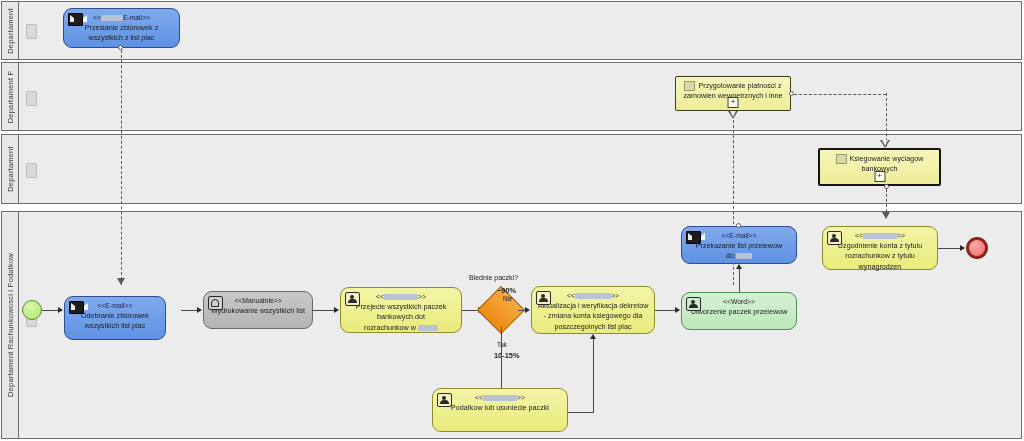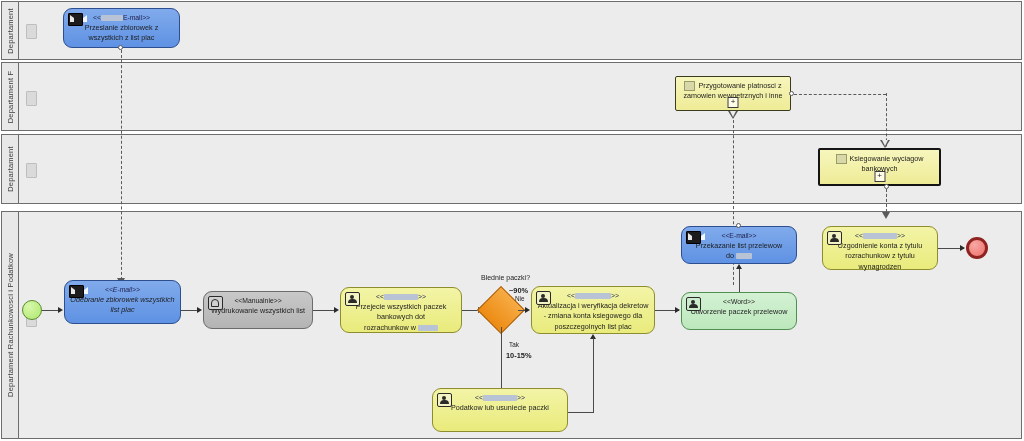--- a/index.html
+++ b/index.html
@@ -85,21 +85,21 @@
            border-left:3.4px solid transparent;border-right:3.4px solid transparent;}
   .tri-d-open{position:absolute;width:0;height:0;border-top:6px solid #ffffff;
               border-left:4px solid transparent;border-right:4px solid transparent;
               filter:drop-shadow(0 0 0 #444);}
   .tri-d-out{position:absolute;width:0;height:0;border-top:7px solid #5a5a5a;
              border-left:4.6px solid transparent;border-right:4.6px solid transparent;}
   .dot-o{position:absolute;width:5px;height:5px;border-radius:50%;
          background:#ffffff;border:1px solid #5a5a5a;box-sizing:border-box;}
 
   
-  .lbl{position:absolute;font-size:7px;color:#1c1c1c;white-space:nowrap;padding-left:12px;}
+  .lbl{position:absolute;font-size:7px;color:#1c1c1c;white-space:nowrap;}
   .lbl.b{font-weight:bold;font-size:7.4px;}
 </style>
 </head>
 <body>
 
 <div id="canvas">
 
   <div class="lane" style="left:1px;top:1px;width:1021px;height:59px;">
     <div class="lane-header">
       <div class="lane-title">Departament</div>
@@ -169,21 +169,21 @@
   <div class="dot-o" style="left:884px;top:184px;"></div>
 
   <div style="position:absolute;left:880px;top:140px;width:0;height:0;border-top:8px solid #5a5a5a;border-left:5px solid transparent;border-right:5px solid transparent;"></div>
   <div style="position:absolute;left:881.6px;top:140px;width:0;height:0;border-top:6.4px solid #ececec;border-left:3.8px solid transparent;border-right:3.8px solid transparent;"></div>
   <div class="dash-v" style="left:886px;top:189px;height:28px;"></div>
 
   <div class="ev ev-start" style="left:22px;top:300px;width:20px;height:20px;"></div>
   <div class="ln h" style="left:42px;top:310px;width:18px;"></div>
   <div class="arrow-r" style="left:58px;top:306.6px;"></div>
 
-  <div class="task t-blue" style="left:64px;top:280px;width:117px;height:44px;font-style:italic;">
+  <div class="task t-blue" style="left:64px;top:296px;width:102px;height:44px;">
     <span class="ico ico-env"></span>
     <span class="txt">
       <span class="stereo">&lt;&lt;E-mail&gt;&gt;</span>
       <span>Odebranie zbiorowek wszystkich list plac</span>
     </span>
   </div>
   <div class="ln h" style="left:181px;top:310px;width:18px;"></div>
   <div class="arrow-r" style="left:197px;top:306.6px;"></div>
 
   <div class="task t-gray" style="left:203px;top:291px;width:110px;height:38px;">

